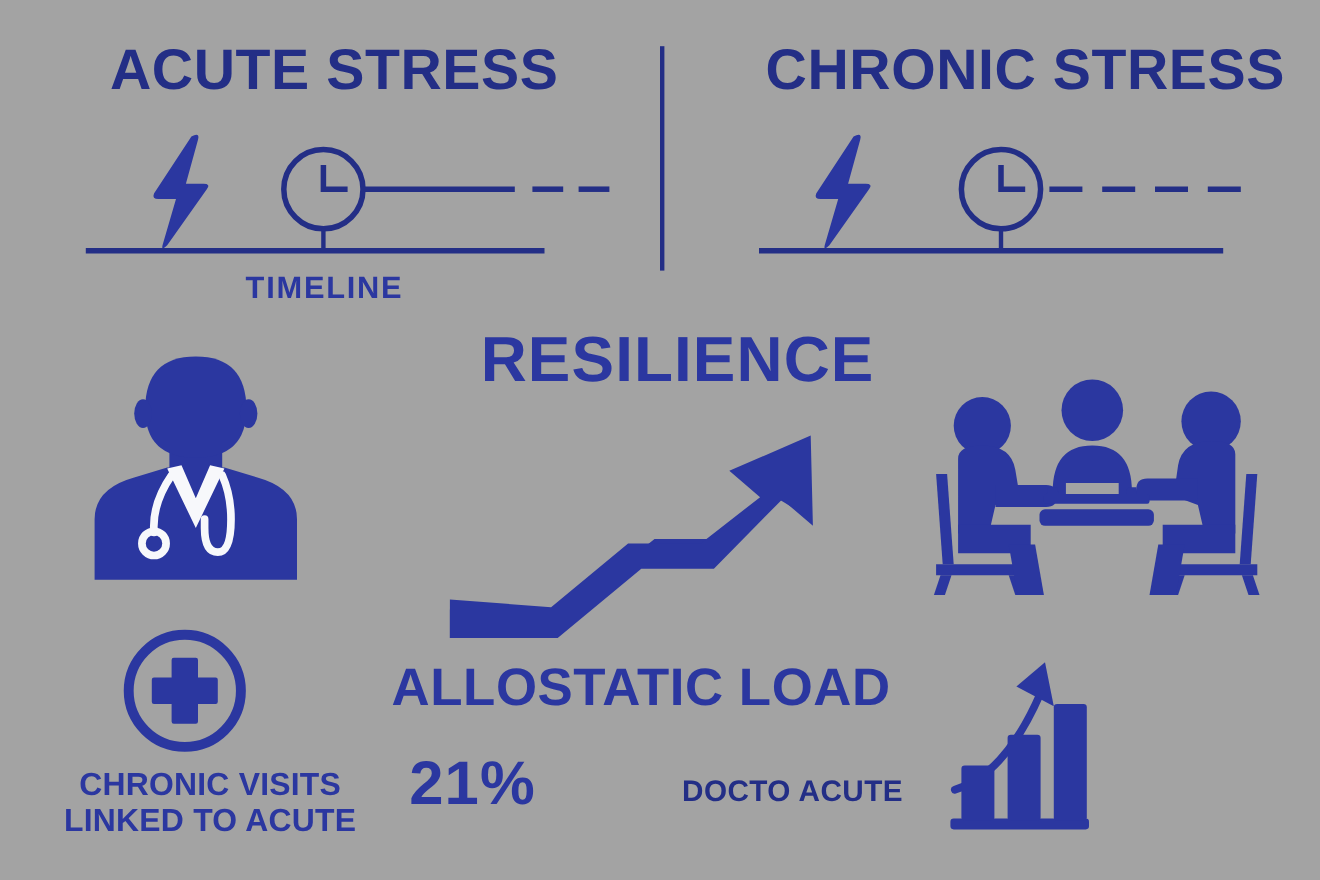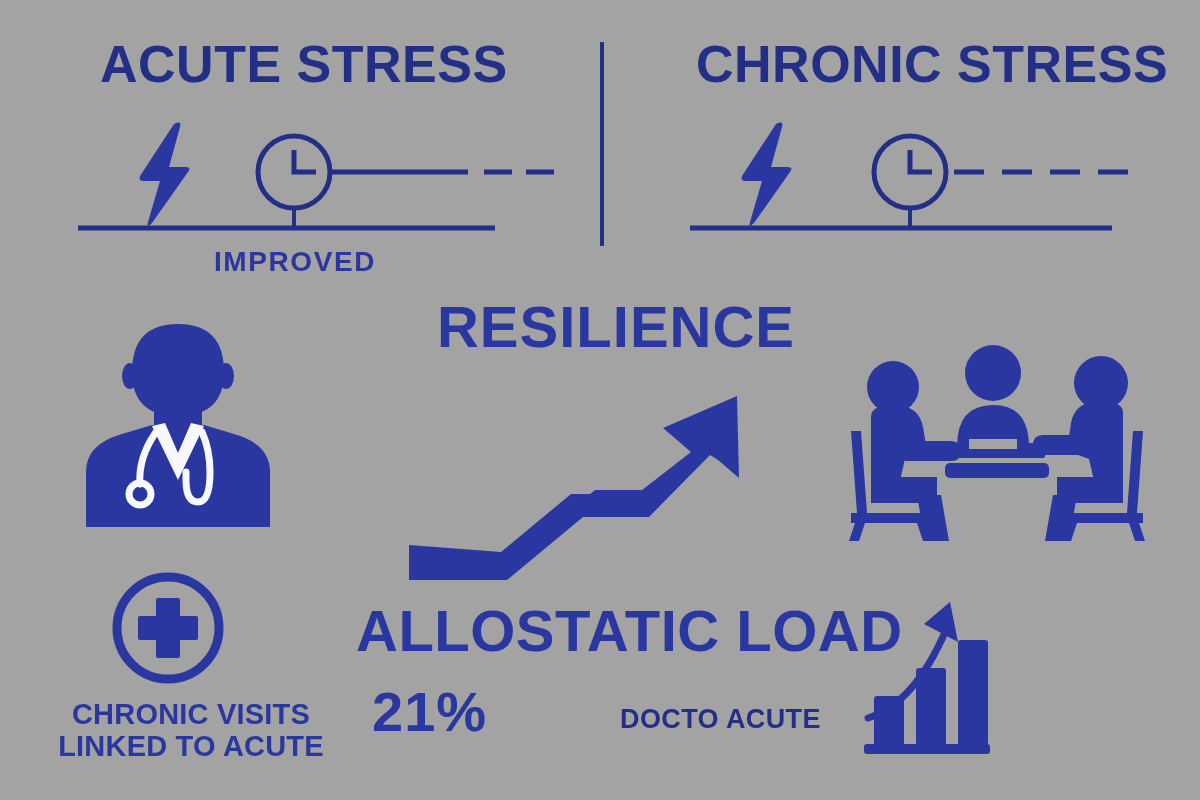--- a/index.html
+++ b/index.html
@@ -42,21 +42,21 @@
     letter-spacing: 1px;
     color: #2B37A0;
     line-height: 1;
     padding-left: 16px;
   }
 
   #allostatic-title {
     position: absolute;
     left: 356px; top: 602px;
     font-weight: bold;
-    font-size: 58px;
+    font-size: 48px;
     letter-spacing: 0.5px;
     color: #2B37A0;
     white-space: nowrap;
     line-height: 1;
   }
 
   #allostatic-value {
     position: absolute;
     left: 372px; top: 684px;
     font-weight: bold;
@@ -153,21 +153,21 @@
 
       <g stroke="#232E86" stroke-width="5">
         <line x1="414" y1="62" x2="442" y2="62"></line>
         <line x1="456" y1="62" x2="484" y2="62"></line>
       </g>
 
       <line x1="8" y1="118" x2="425" y2="118" stroke="#232E86" stroke-width="5"></line>
     </svg>
   </div>
 
-  <div id="timeline-label">IMPROVED</div>
+  <div id="timeline-label">TIMELINE</div>
 
   <div class="abs" style="left:672px; top:110px;">
     <svg width="470" height="130" viewBox="0 0 470 130">
       <g>
         <path d="M104 14 L70 66 Q68 71 74 71 L90 71 L78 112 Q76 119 82 113 L118 62 Q122 57 115 57 L99 57 L110 17 Q112 10 104 14 Z" fill="#2B37A0"></path>
       </g>
       <g fill="none" stroke="#232E86" stroke-width="5">
         <circle cx="238" cy="62" r="36"></circle>
         <path d="M238 40 L238 62 L260 62" stroke-width="5" stroke-linecap="butt"></path>
       </g>

